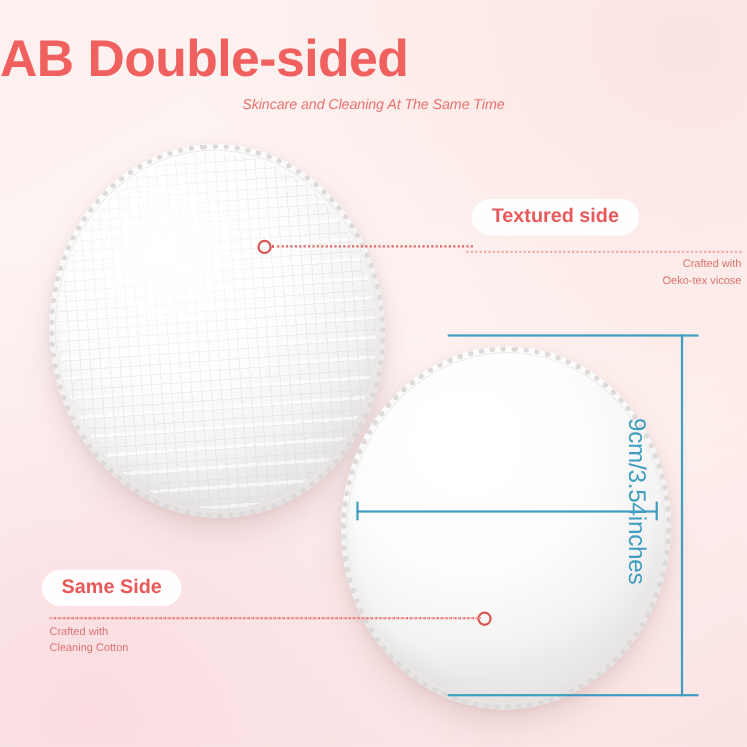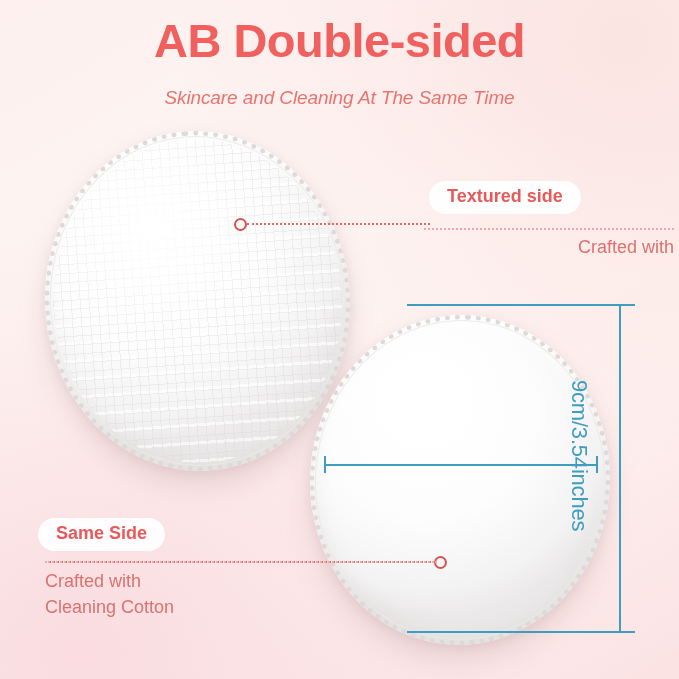--- a/index.html
+++ b/index.html
@@ -13,27 +13,27 @@
   #stage{
     position:relative;width:679px;height:679px;overflow:hidden;
     background:
       radial-gradient(120% 110% at 12% 96%, #fadce0 0%, rgba(250,220,224,0) 58%),
       radial-gradient(120% 110% at 92% 6%,  #fbe4e2 0%, rgba(251,228,226,0) 55%),
       linear-gradient(150deg,#fdf0ef 0%,#fef7f5 42%,#fdf0ee 70%,#fbe2e3 100%);
   }
 
   
   #title{
-    position:absolute;left:0;top:16px;width:679px;text-align:center;
+    position:absolute;left:0;top:28px;width:679px;text-align:left;
     font-size:47px;font-weight:bold;letter-spacing:-0.5px;
     color:#f0605e;line-height:1.05;white-space:nowrap;
   }
   #subtitle{
     position:absolute;left:0;top:87px;width:679px;text-align:center;
-    font-size:19px;font-style:italic;color:#e8736f;
+    font-size:13px;font-style:italic;color:#e8736f;
     letter-spacing:-0.1px;white-space:nowrap;
   }
 
   
   .pad{position:absolute;border-radius:50%;}
 
   .pad-body{
     position:absolute;inset:0;border-radius:50%;
     background:
       radial-gradient(68% 62% at 38% 30%, #ffffff 0%, #fdfdfd 52%, #f4f3f3 86%, #ebe9e9 100%);
@@ -98,21 +98,21 @@
     position:absolute;display:inline-block;
     background:rgba(255,255,255,.92);
     border-radius:22px;padding:4px 18px 6px 18px;
     font-size:18px;font-weight:bold;color:#e8595a;
     white-space:nowrap;line-height:1.25;
   }
   .divider{
     position:absolute;height:0;border-top:2px dotted #efa9a6;
   }
   .callout-body{
-    position:absolute;font-size:18px;color:#d9736f;
+    position:absolute;font-size:10px;color:#d9736f;
     line-height:1.45;white-space:nowrap;
   }
 
   #pill-textured{left:429px;top:181px;}
   #divider-textured{left:424px;top:228px;width:250px;}
   #body-textured{left:424px;top:234px;width:250px;text-align:right;}
 
   #pill-soft{left:38px;top:518px;}
   #divider-soft{left:45px;top:561px;width:392px;}
   #body-soft{left:45px;top:568px;text-align:left;}
@@ -165,20 +165,21 @@
     <div class="pad-rim2"></div>
   </div>
 
   <div class="marker" style="left:234px;top:218px;"></div>
   <div class="leader" style="left:247px;top:223px;width:183px;"></div>
 
   <div class="pill" id="pill-textured">Textured side</div>
   <div class="divider" id="divider-textured"></div>
   <div class="callout-body" id="body-textured">
     <div>Crafted with</div>
+    <div>Oeko-tex vicose</div>
   </div>
 
   <div class="marker" style="left:434px;top:556px;"></div>
   <div class="leader" style="left:45px;top:561px;width:390px;"></div>
 
   <div class="pill" id="pill-soft">Same Side</div>
   <div class="divider" id="divider-soft"></div>
   <div class="callout-body" id="body-soft">
     <div>Crafted with</div>
     <div>Cleaning Cotton</div>

